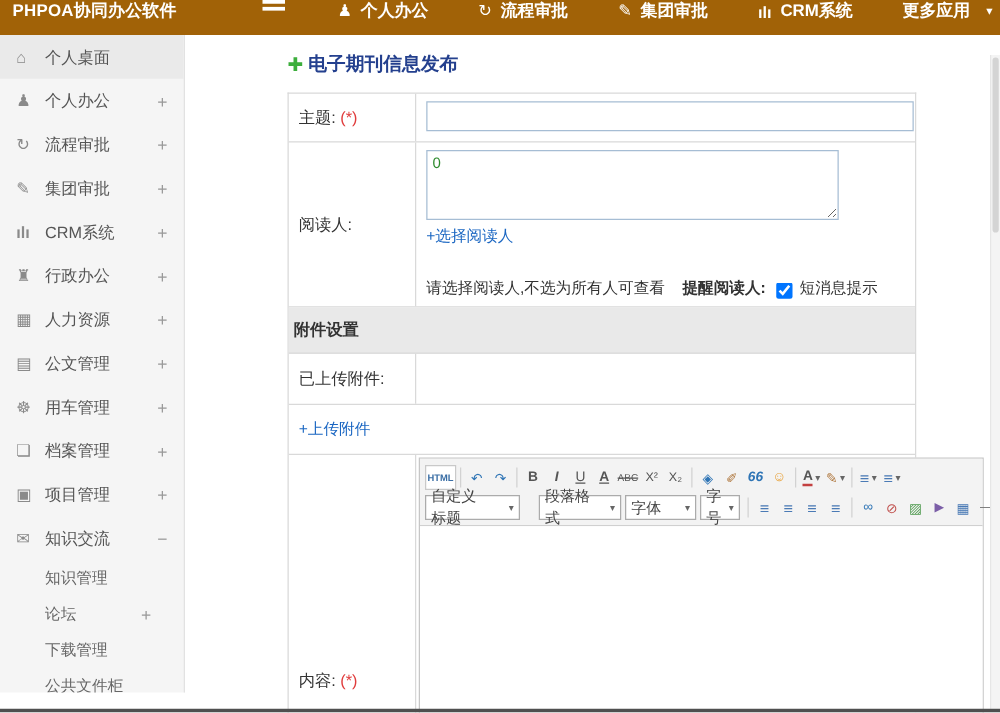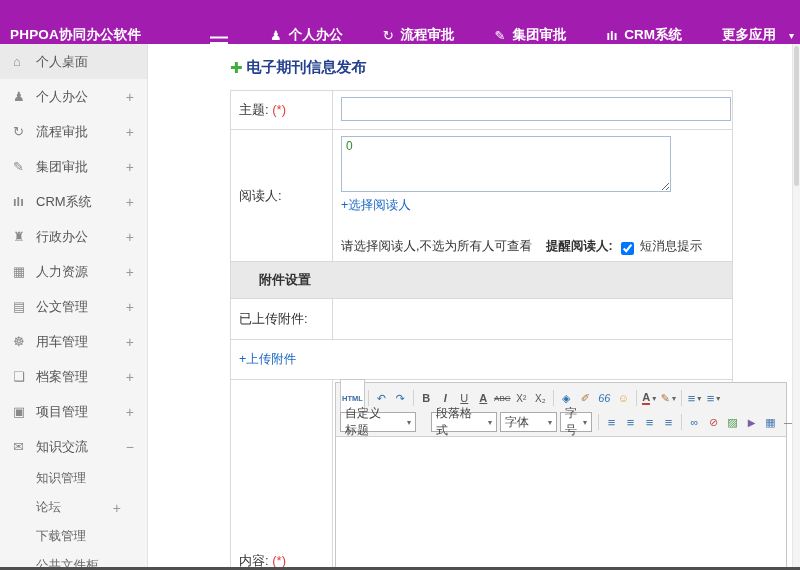--- a/index.html
+++ b/index.html
@@ -2,21 +2,21 @@
 <html><head>
 <meta charset="utf-8">
 <style>
   * { margin:0; padding:0; box-sizing:border-box; }
   html,body { width:800px; height:570px; overflow:hidden; }
   body {
     font-family:"Liberation Sans","DejaVu Sans",sans-serif;
     font-size:13px; color:#333; background:#fff; position:relative;
   }
   
-  .topbar { height:44px; background:#a21caf; display:flex; align-items:flex-end; color:#fff; }
+  .topbar { height:28px; background:#a16207; display:flex; align-items:flex-start; color:#fff; }
   .logo { width:196px; padding-left:10px; font-weight:bold; font-size:13.5px; letter-spacing:.2px; }
   .burger { width:18px; height:2.5px; background:#fff; box-shadow:0 -5.5px 0 #fff, 0 5.5px 0 #fff; margin-left:14px; cursor:pointer; }
   .topnav { display:flex; align-items:center; margin-left:42px; gap:40px; }
   .tn-item { display:flex; align-items:center; gap:7px; font-size:13.5px; font-weight:bold; cursor:pointer; white-space:nowrap; }
   .tn-icon { font-size:13px; font-weight:normal; }
   .tn-caret { font-size:10px; margin-left:6px; }
   
   .layout { display:flex; height:526px; }
   .sidebar { width:148px; background:#F5F5F5; border-right:1px solid #E2E2E2; overflow:hidden; flex:none; }
   .s-item { height:35px; display:flex; align-items:center; padding:0 13px; color:#555; cursor:pointer; }
@@ -35,48 +35,48 @@
   .frow { display:flex; border-bottom:1px solid #D9D9D9; }
   .fl { width:102px; flex:none; padding:10px 8px; border-right:1px solid #D9D9D9; }
   .fc { flex:1; padding:6px 8px; }
   .req { color:#E03C3C; }
   input.txt { width:390px; height:24px; border:1px solid #A6BDD4; padding:0 4px; font:12px "Liberation Sans","DejaVu Sans",sans-serif; }
   textarea.ta { width:330px; height:56px; border:1px solid #A6BDD4; resize:both; color:#2E8B2E; padding:2px 4px; font:12px "Liberation Sans","DejaVu Sans",sans-serif; display:block; }
   a.lnk { color:#1A66C2; text-decoration:none; font-size:12.5px; display:inline-block; margin-top:5px; cursor:pointer; }
   .hint { font-size:12.5px; color:#333; margin-top:24px; display:flex; align-items:flex-end; gap:4px; white-space:nowrap; }
   .hint b { margin-left:10px; }
   .hint input { margin:0 2px 0 4px; }
-  .sec { background:#E9E9E9; padding:9px 28px; font-weight:bold; border-bottom:1px solid #D9D9D9; color:#333; }
+  .sec { background:#E9E9E9; padding:9px 4px; font-weight:bold; border-bottom:1px solid #D9D9D9; color:#333; }
   .row-sm .fl { padding:11px 8px; }
   .row-sm .fc { padding:11px 8px; }
   .content-row { height:362px; }
   .content-row .fl { display:flex; align-items:center; }
   .content-row .fc { padding:2px 0 0 2px; overflow:visible; }
   
   .editor { width:452px; border:1px solid #C6C6C6; background:#fff; }
   .toolbar { background:#F3F3F3; border-bottom:1px solid #D0D0D0; padding:3px 4px 2px 4px; }
   .trow { display:flex; align-items:center; height:24px; }
-  .tbtn { min-width:19px; height:38px; display:flex; align-items:center; justify-content:center; font-size:11px; color:#555; cursor:pointer; padding:0 1px; }
+  .tbtn { min-width:19px; height:20px; display:flex; align-items:center; justify-content:center; font-size:11px; color:#555; cursor:pointer; padding:0 1px; }
   .tsep { width:1px; height:16px; background:#D2D2D2; margin:0 3px; flex:none; }
   .b-html { font-size:7.5px; font-weight:bold; color:#3A6EA5; border:1px solid #C9C9C9; background:#fff; }
   .c-blue { color:#2E74B5; }
   .c-brown { color:#B07940; }
   .c-orange { color:#E8A33D; }
   .c-align { color:#4A7AB5; font-size:13px; }
   .c-red { color:#C0504D; }
   .c-green { color:#4E9A4E; }
   .c-purple { color:#7B5EA7; }
   .c-steel { color:#4A7AB5; }
   .c-gray { color:#777; }
   .fw { font-weight:bold; }
   .it { font-style:italic; }
   .ul { text-decoration:underline; }
   .abc { font-size:8px; text-decoration:line-through; letter-spacing:0; }
   .sm { font-size:10px; }
-  .quote66 { font-size:11px; font-weight:normal; font-style:italic; }
+  .quote66 { font-size:11px; font-weight:bold; font-style:italic; }
   .drop { padding:0 2px; }
   .drop .g { display:inline-block; }
   .drop .dc { font-size:8px; color:#666; margin-left:2px; }
   .fc-a { border-bottom:2px solid #C34040; line-height:1; }
   .tsel { height:20px; border:1px solid #ABABAB; background:#fff; display:flex; align-items:center; justify-content:space-between; padding:0 4px; font-size:12px; color:#444; cursor:pointer; margin-right:3px; flex:none; }
   .tsel .sc { font-size:8px; color:#666; margin-left:5px; }
   .w1{width:76px;gap:18px;} .w2{width:66px;margin-left:12px;} .w3{width:57px;} .w4{width:32px;}
   .editor-body { height:310px; background:#fff; }
   
   .vscroll { position:absolute; top:44px; right:0; width:8px; bottom:3px; background:#F4F4F4; border-left:1px solid #E6E6E6; }

